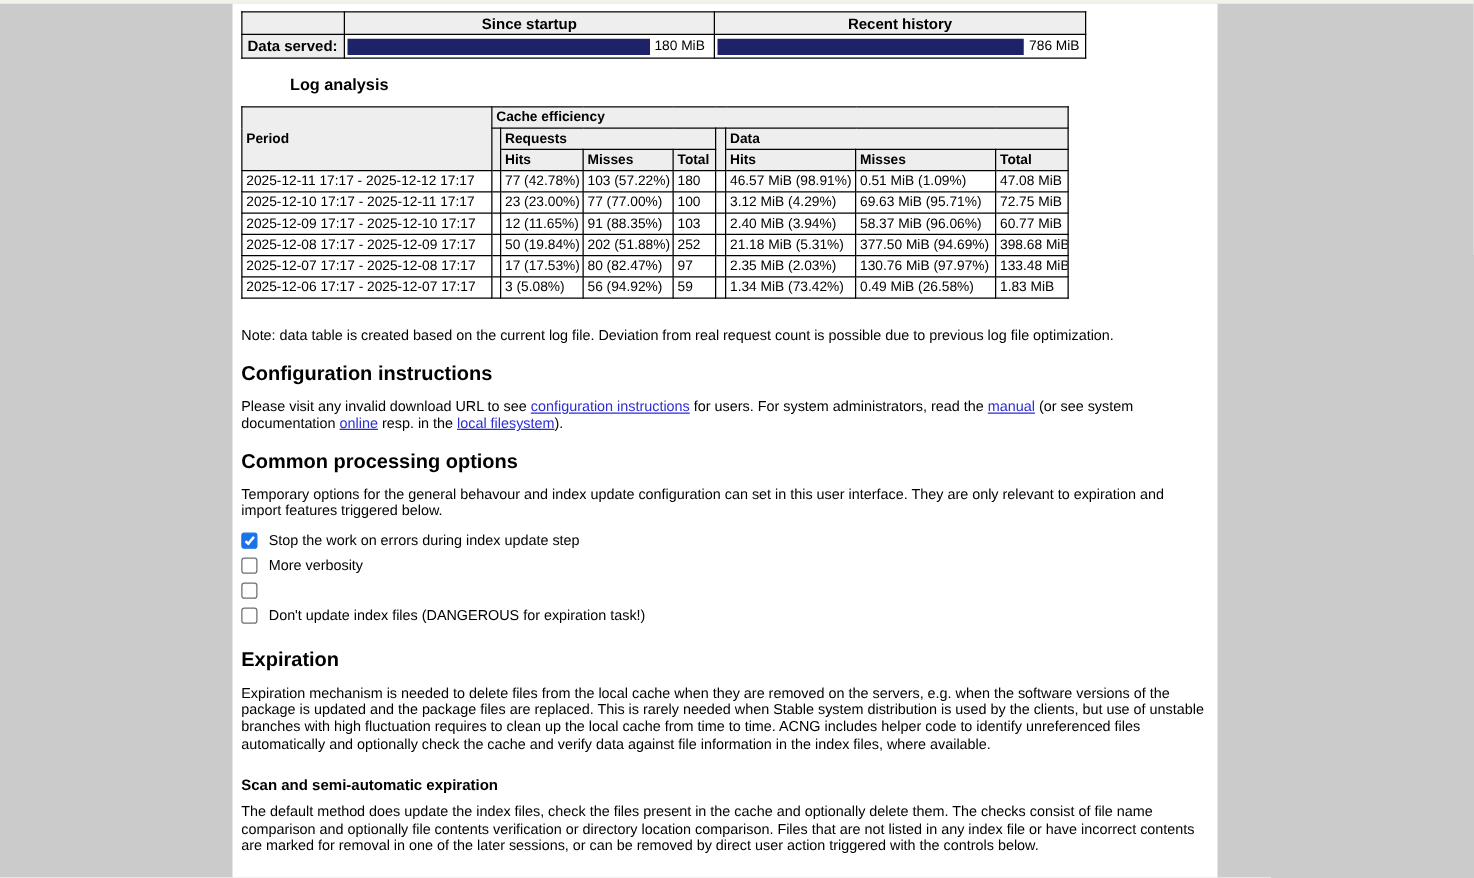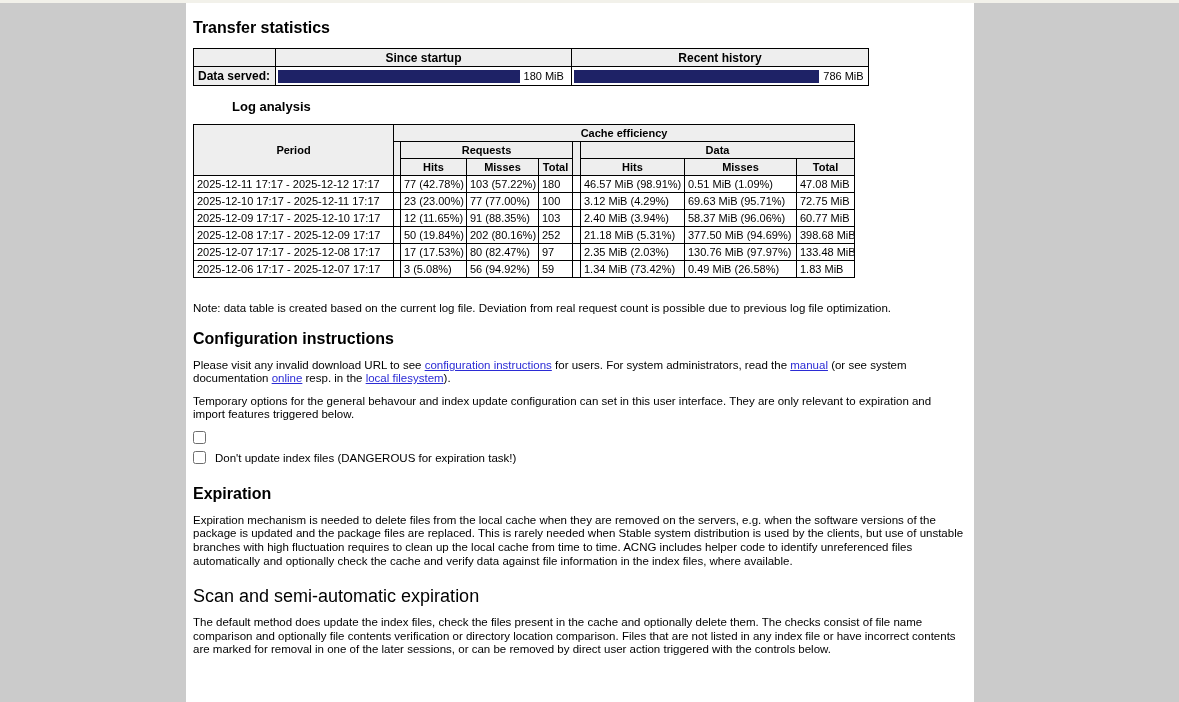--- a/index.html
+++ b/index.html
@@ -16,21 +16,21 @@
   .top-strip { height: 3px; background: #f2f1ea; width: 100%; }
   .content {
     margin-left: 186px;
     width: 788px;
     min-height: 699px;
     background: #fff;
     padding: 2px 8px 20px 7px;
   }
   h1.section { font-size: 16px; font-weight: bold; margin: 14px 0 11px 0; }
   h2.sub { font-size: 13px; font-weight: bold; margin: 13px 0 10px 0; padding-left: 39px; }
-  h3.sub2 { font-size: 18px; font-weight: normal; margin: 18px 0 9px 0; }
+  h3.sub2 { font-size: 12px; font-weight: bold; margin: 18px 0 9px 0; }
   p { margin: 9px 0; line-height: 1.18; }
 
   
   table.xfer {
     border-collapse: collapse;
     table-layout: fixed;
     width: 675px;
     margin-top: 4px;
   }
   table.xfer td, table.xfer th {
@@ -56,21 +56,21 @@
   }
   table.log td, table.log th {
     border: 1px solid #000;
     padding: 1px 3px;
     font-size: 11px;
     white-space: nowrap;
     overflow: hidden;
     height: 17px;
     text-align: left;
   }
-  table.log th { background: #eee; font-weight: bold; text-align: center; }
+  table.log th { background: #eee; font-weight: bold; text-align: left; }
   table.log td.spacer, table.log th.spacer { padding: 0; }
   table.log th.spacer { background: #eee; }
 
   .note { margin-top: 24px; }
 
   a.lnk { color: #2b2bd5; text-decoration: underline; cursor: pointer; }
 
   
   .opts { margin: 4px 0 2px 0; }
   .opt { display: flex; align-items: center; margin: 0 0 6px 0; height: 14px; }
@@ -89,21 +89,20 @@
   }
   .opt-label { font-size: 11.5px; }
 </style>
 </head>
 <body>
 
 <div class="top-strip"></div>
 
 <div class="content">
 
-  <h1 class="section">Transfer statistics</h1>
 
   <table class="xfer">
     <colgroup>
         <col style="width:82px">
         <col style="width:296px">
         <col style="width:297px">
       </colgroup>
     <tbody>
         <tr>
       <th></th>
@@ -192,21 +191,21 @@
       <td>103</td>
       <td class="spacer"></td>
       <td>2.40 MiB (3.94%)</td>
       <td>58.37 MiB (96.06%)</td>
       <td>60.77 MiB</td>
     </tr>
     <tr>
       <td>2025-12-08 17:17 - 2025-12-09 17:17</td>
       <td class="spacer"></td>
       <td>50 (19.84%)</td>
-      <td>202 (80.16%)</td>
+      <td>202 (51.88%)</td>
       <td>252</td>
       <td class="spacer"></td>
       <td>21.18 MiB (5.31%)</td>
       <td>377.50 MiB (94.69%)</td>
       <td>398.68 MiB</td>
     </tr>
     <tr>
       <td>2025-12-07 17:17 - 2025-12-08 17:17</td>
       <td class="spacer"></td>
       <td>17 (17.53%)</td>
@@ -229,23 +228,34 @@
       <td>1.83 MiB</td>
     </tr>
   </tbody>
     </table>
 
   <p class="note">Note: data table is created based on the current log file. Deviation from real request count is possible due to previous log file optimization.</p>
 
   <h1 class="section">Configuration instructions</h1>
   <p><span>Please visit any invalid download URL to see </span><a class="lnk">configuration instructions</a><span> for users. For system administrators, read the </span><a class="lnk">manual</a><span> (or see system documentation </span><a class="lnk">online</a><span> resp. in the </span><a class="lnk">local filesystem</a><span>).</span></p>
 
+  <h1 class="section">Common processing options</h1>
   <p>Temporary options for the general behavour and index update configuration can set in this user interface. They are only relevant to expiration and import features triggered below.</p>
 
   <div class="opts">
+    <div class="opt">
+      <span class="cb checked">
+          <span class="check-icon"></span>
+        </span>
+      <span class="opt-label">Stop the work on errors during index update step</span>
+    </div>
+    <div class="opt">
+      <span class="cb"></span>
+      <span class="opt-label">More verbosity</span>
+    </div>
     <div class="opt">
       <span class="cb"></span>
     </div>
     <div class="opt">
       <span class="cb"></span>
       <span class="opt-label">Don't update index files (DANGEROUS for expiration task!)</span>
     </div>
   </div>
 
   <h1 class="section" style="margin-top:20px">Expiration</h1>

